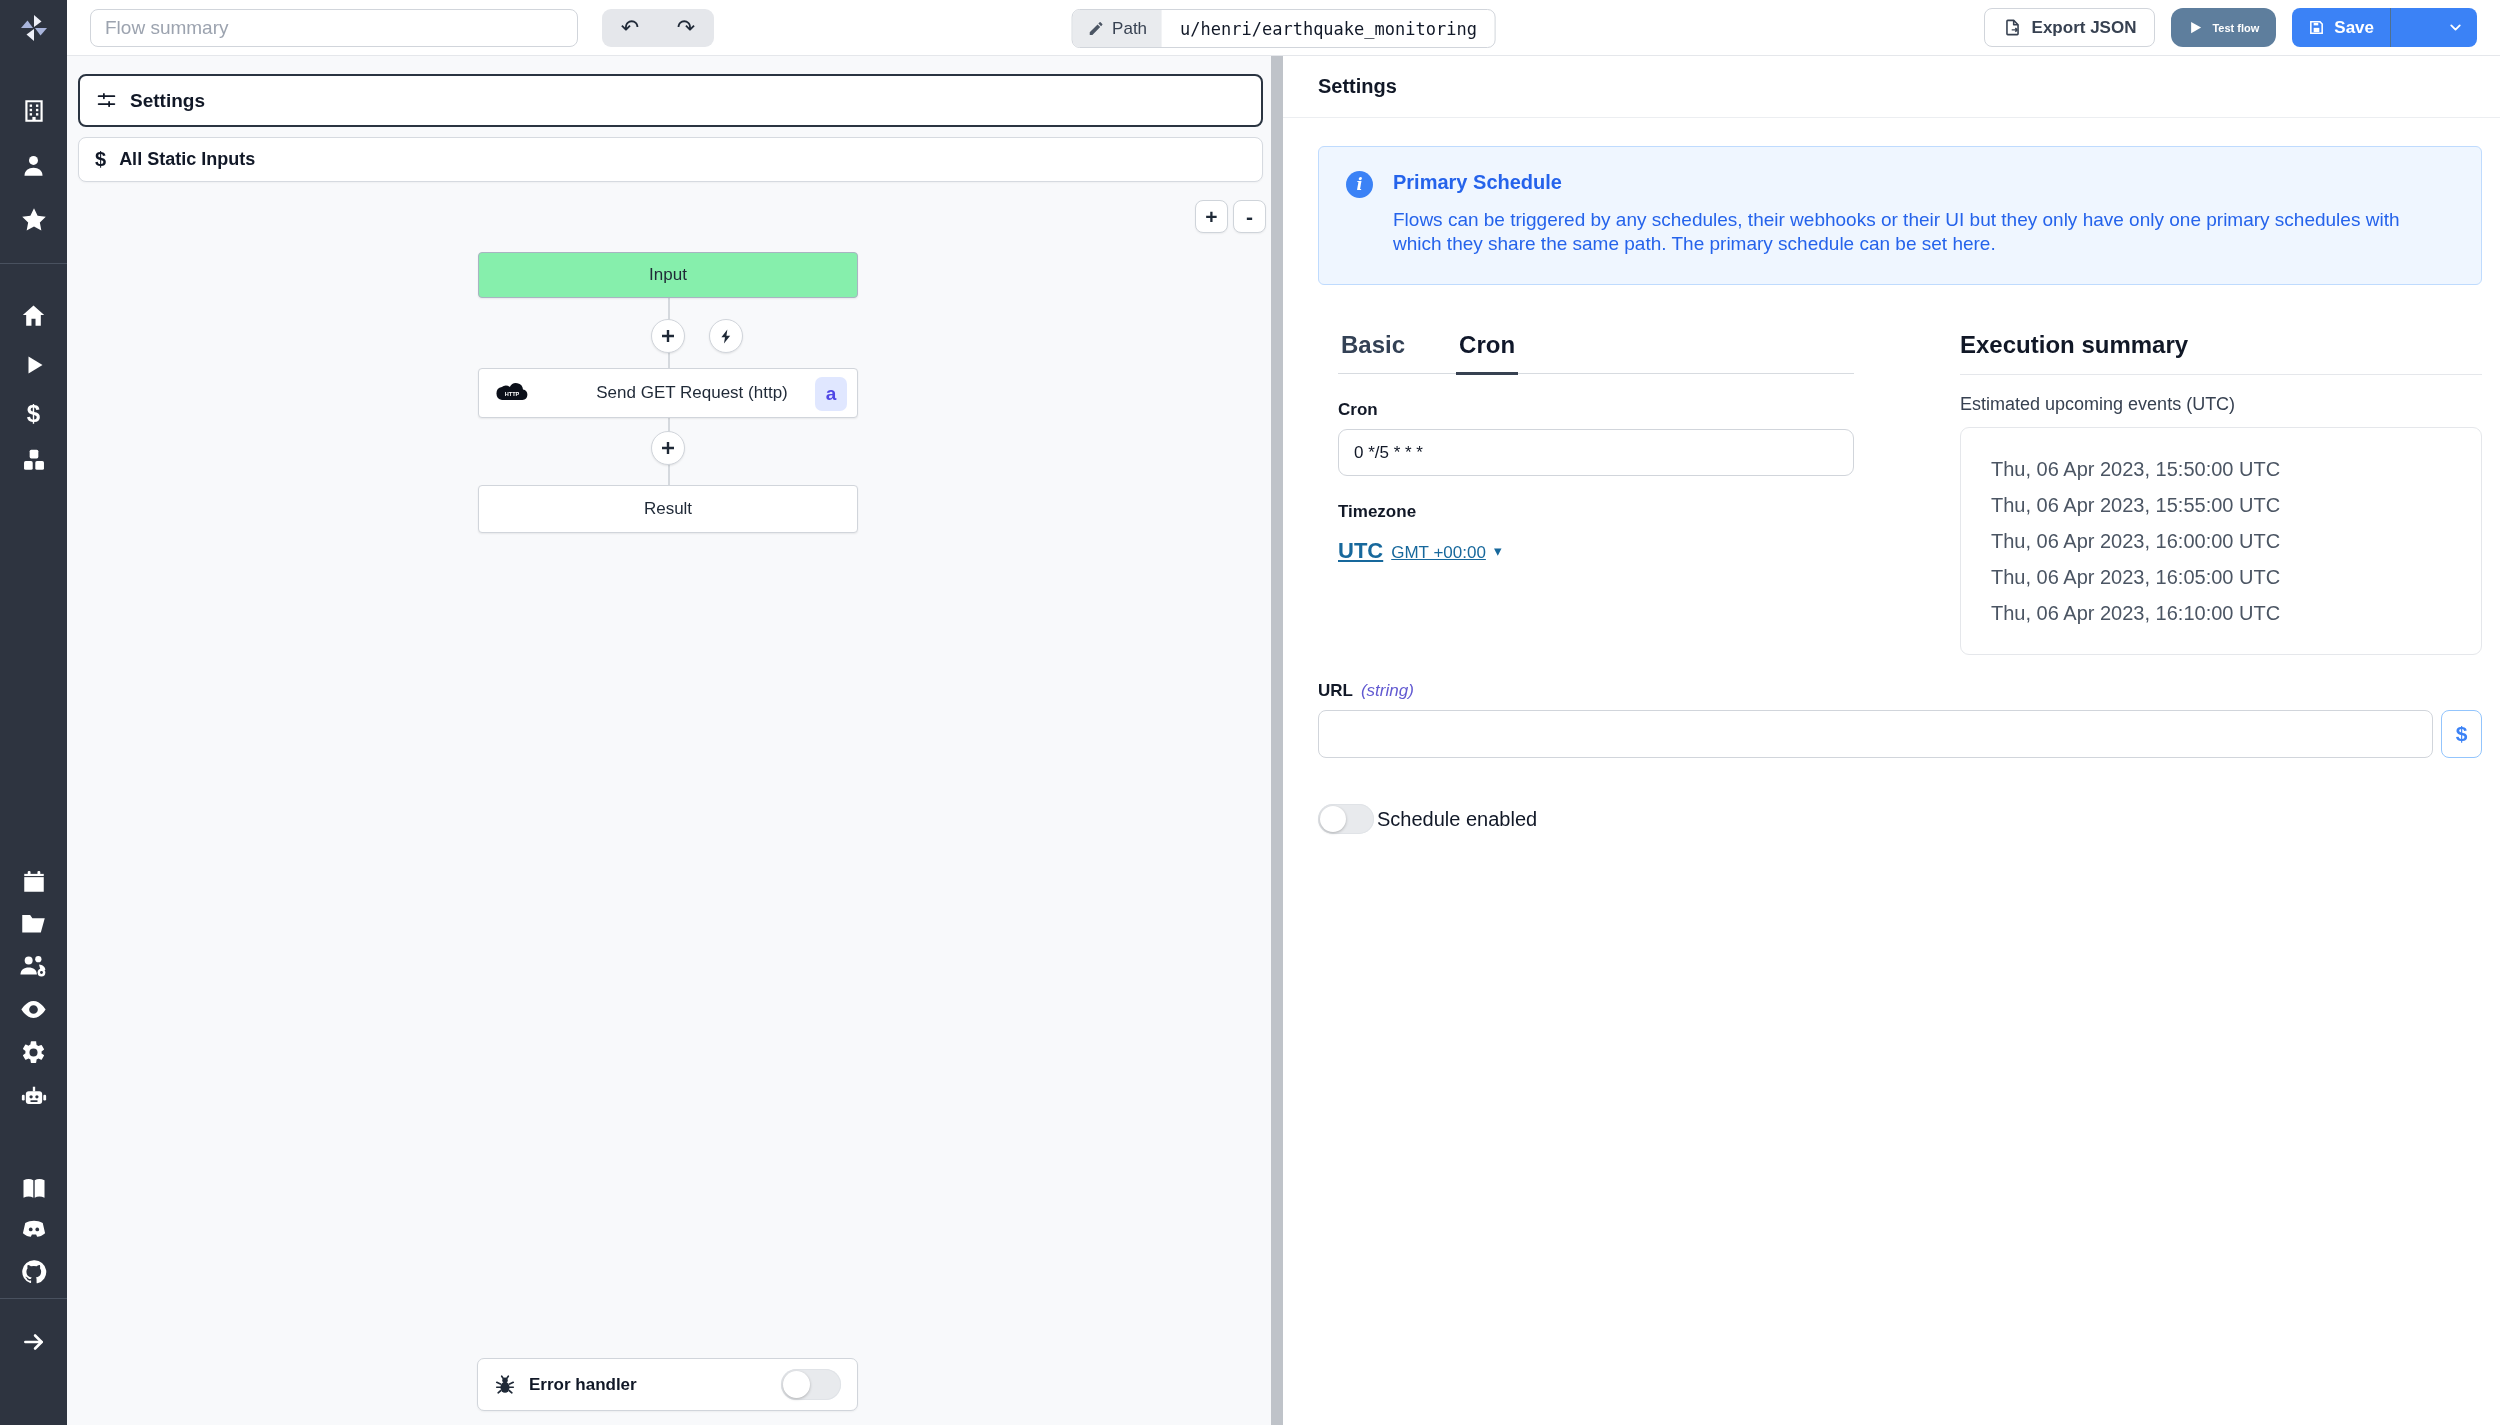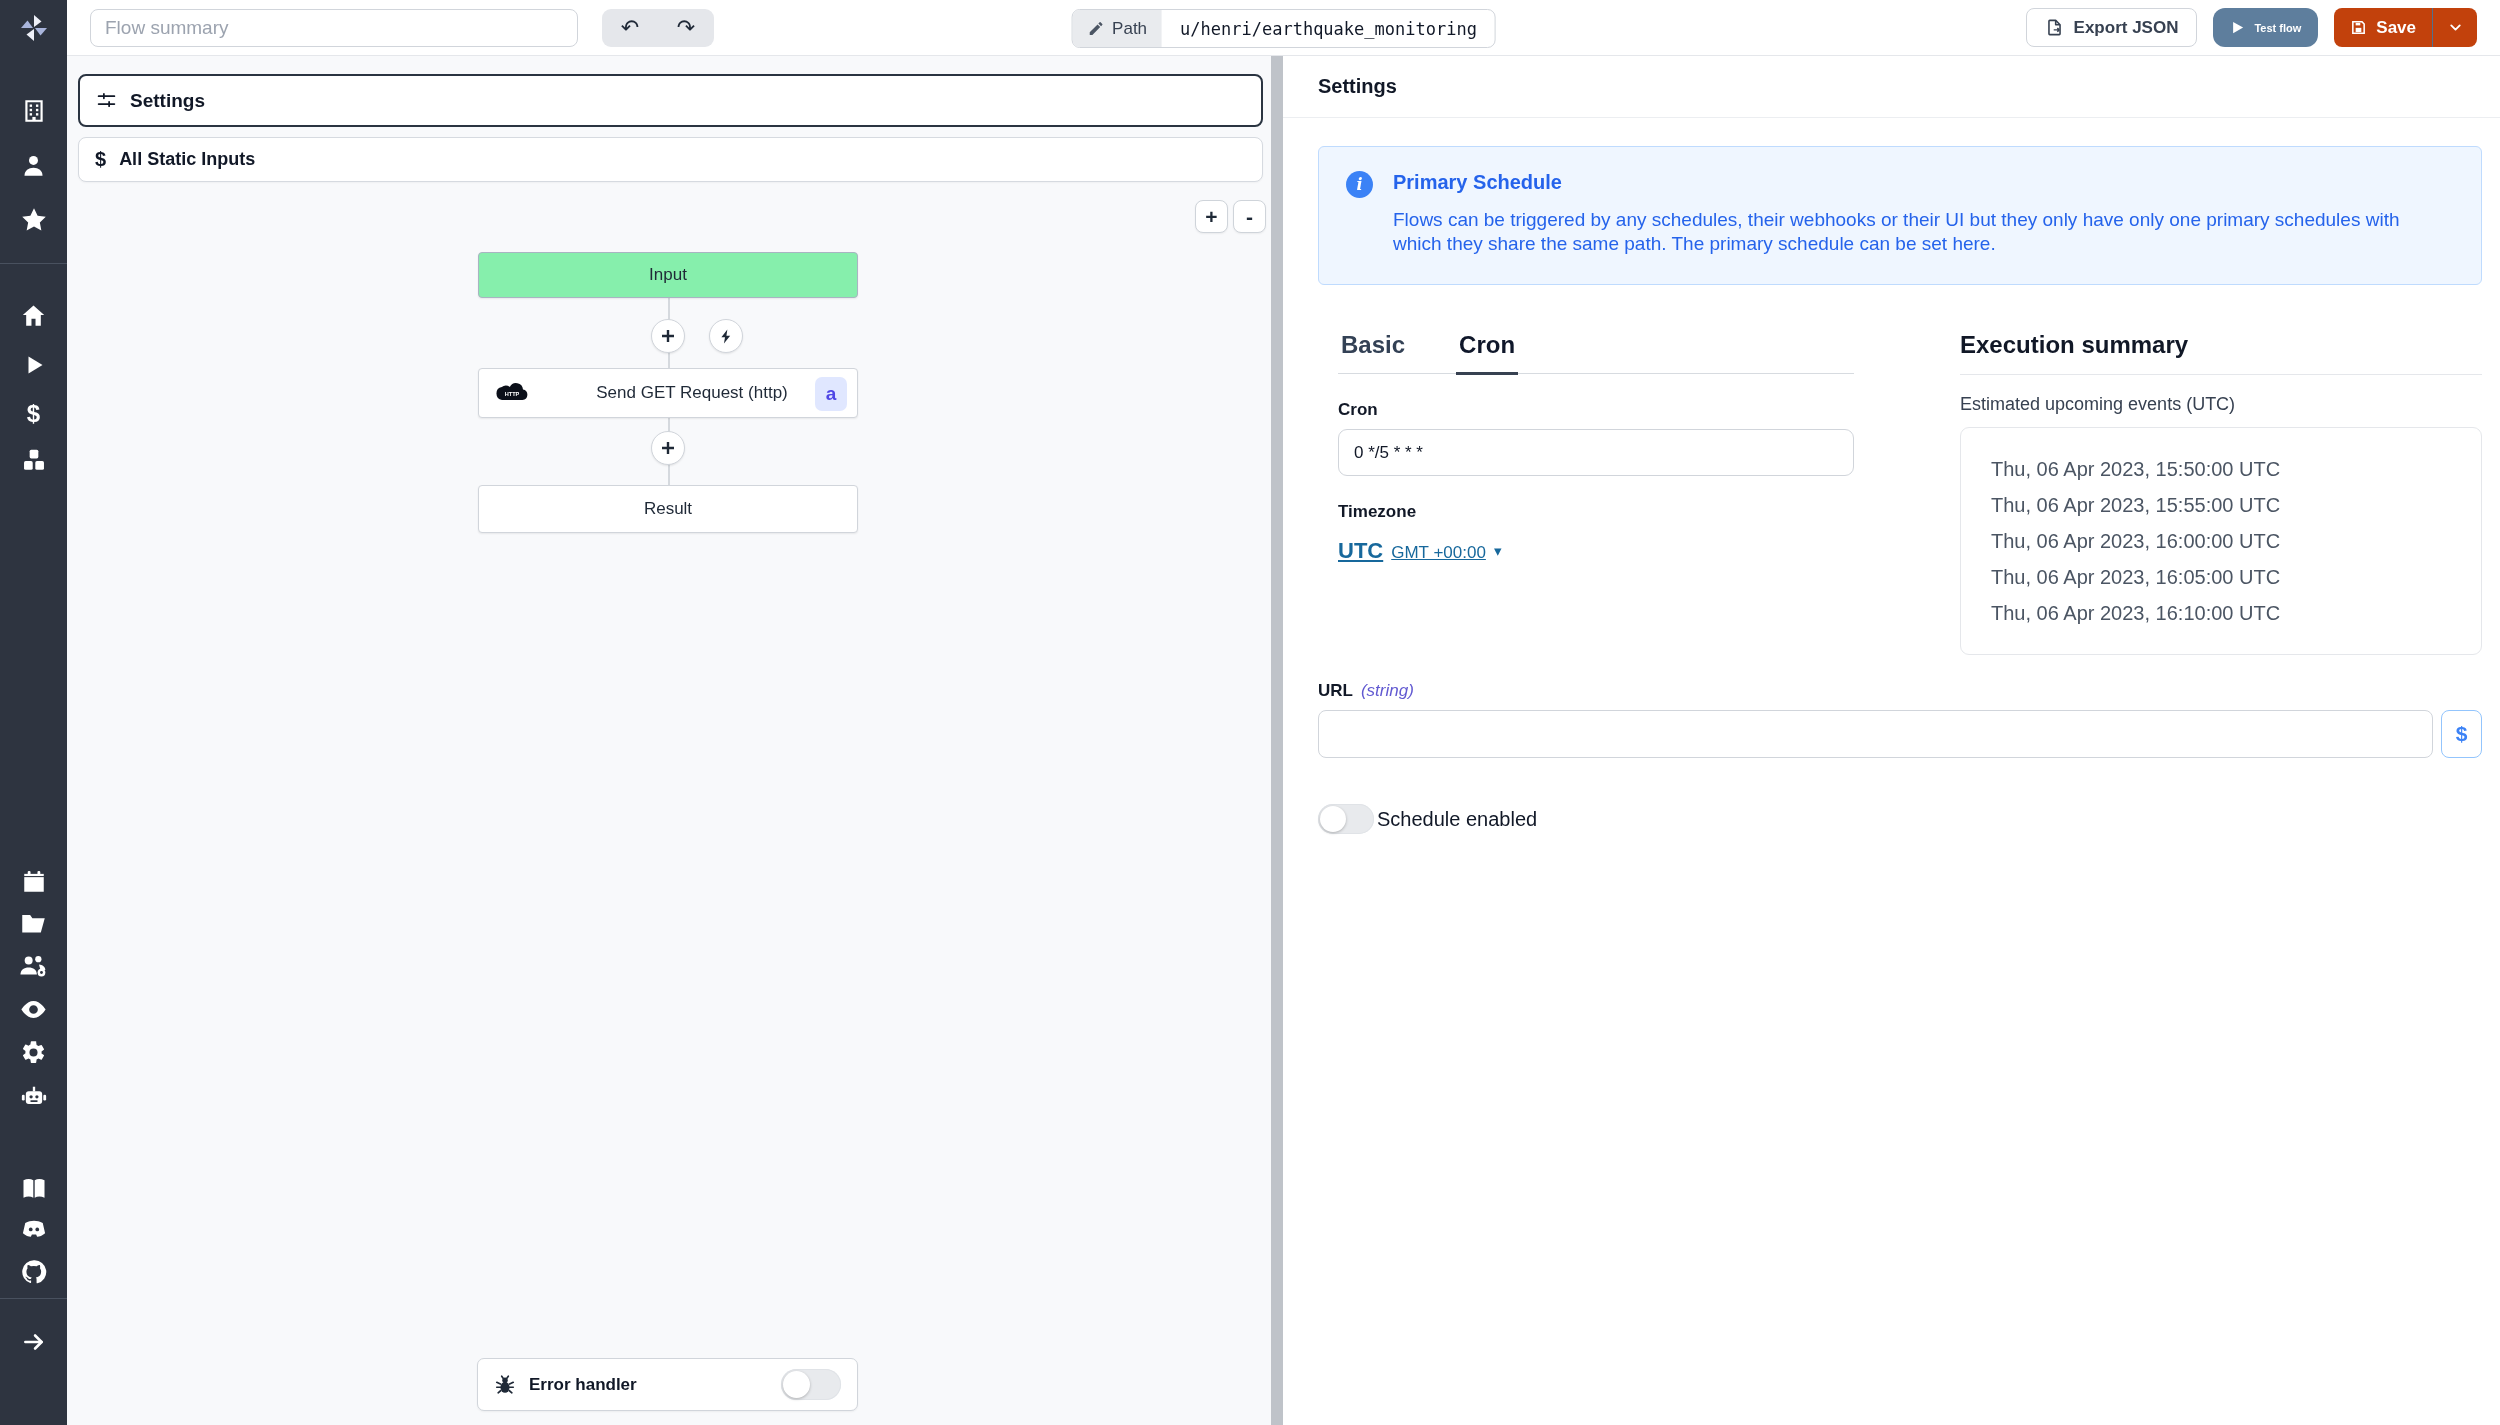--- a/index.html
+++ b/index.html
@@ -20,21 +20,21 @@
   .flow-summary { width:488px; height:38px; border:1px solid #d1d5db; border-radius:8px; padding:0 14px; font-size:19px; color:#111827; outline:none; font-family:"Liberation Sans", sans-serif; }
   .flow-summary::placeholder { color:#9ca3af; }
   .undo-redo { margin-left:24px; height:38px; width:112px; background:#e5e7eb; border-radius:9px; display:flex; align-items:center; }
   .ur-btn { flex:1; display:flex; align-items:center; justify-content:center; font-size:22px; color:#1f2937; cursor:pointer; line-height:1; }
   .path-badge { position:absolute; left:50%; top:9px; transform:translateX(-50%); height:39px; border:1px solid #d1d5db; border-radius:8px; display:flex; align-items:stretch; overflow:hidden; background:#fff; }
   .path-left { background:#e9ebee; display:flex; align-items:center; gap:8px; padding:0 15px; font-size:17px; font-weight:500; color:#374151; }
   .path-right { display:flex; align-items:center; padding:0 18px; font-family:"DejaVu Sans Mono", monospace; font-size:17px; color:#111827; min-width:330px; }
   .tb-actions { margin-left:auto; display:flex; align-items:center; gap:16px; }
   .btn-outline { height:39px; border:1px solid #d1d5db; border-radius:8px; background:#fff; display:flex; align-items:center; gap:10px; padding:0 18px; font-size:17px; font-weight:600; color:#374151; cursor:pointer; white-space:nowrap; }
   .btn-blue { height:39px; border-radius:12px; background:#5e7e9d; color:#fff; display:flex; align-items:center; gap:9px; padding:0 17px; font-size:11px; font-weight:700; cursor:pointer; white-space:nowrap; }
-  .save-group { display:flex; height:39px; border-radius:8px; overflow:hidden; background:#c2410c; }
+  .save-group { display:flex; height:39px; border-radius:8px; overflow:hidden; background:#3b82f6;gap:42px; }
   .save-main { display:flex; align-items:center; gap:9px; padding:0 16px; color:#fff; font-weight:700; font-size:17px; border-right:1px solid #50708f; cursor:pointer; }
   .save-caret { width:44px; display:flex; align-items:center; justify-content:center; cursor:pointer; }
 
   
   .content { flex:1; display:flex; min-height:0; }
   .flow-panel { width:1204px; background:#f8f9fb; position:relative; flex-shrink:0; }
   .splitter { width:12px; background:#bfc3c9; flex-shrink:0; cursor:col-resize; }
   .right-panel { flex:1; background:#fff; overflow:hidden; }
 
   

